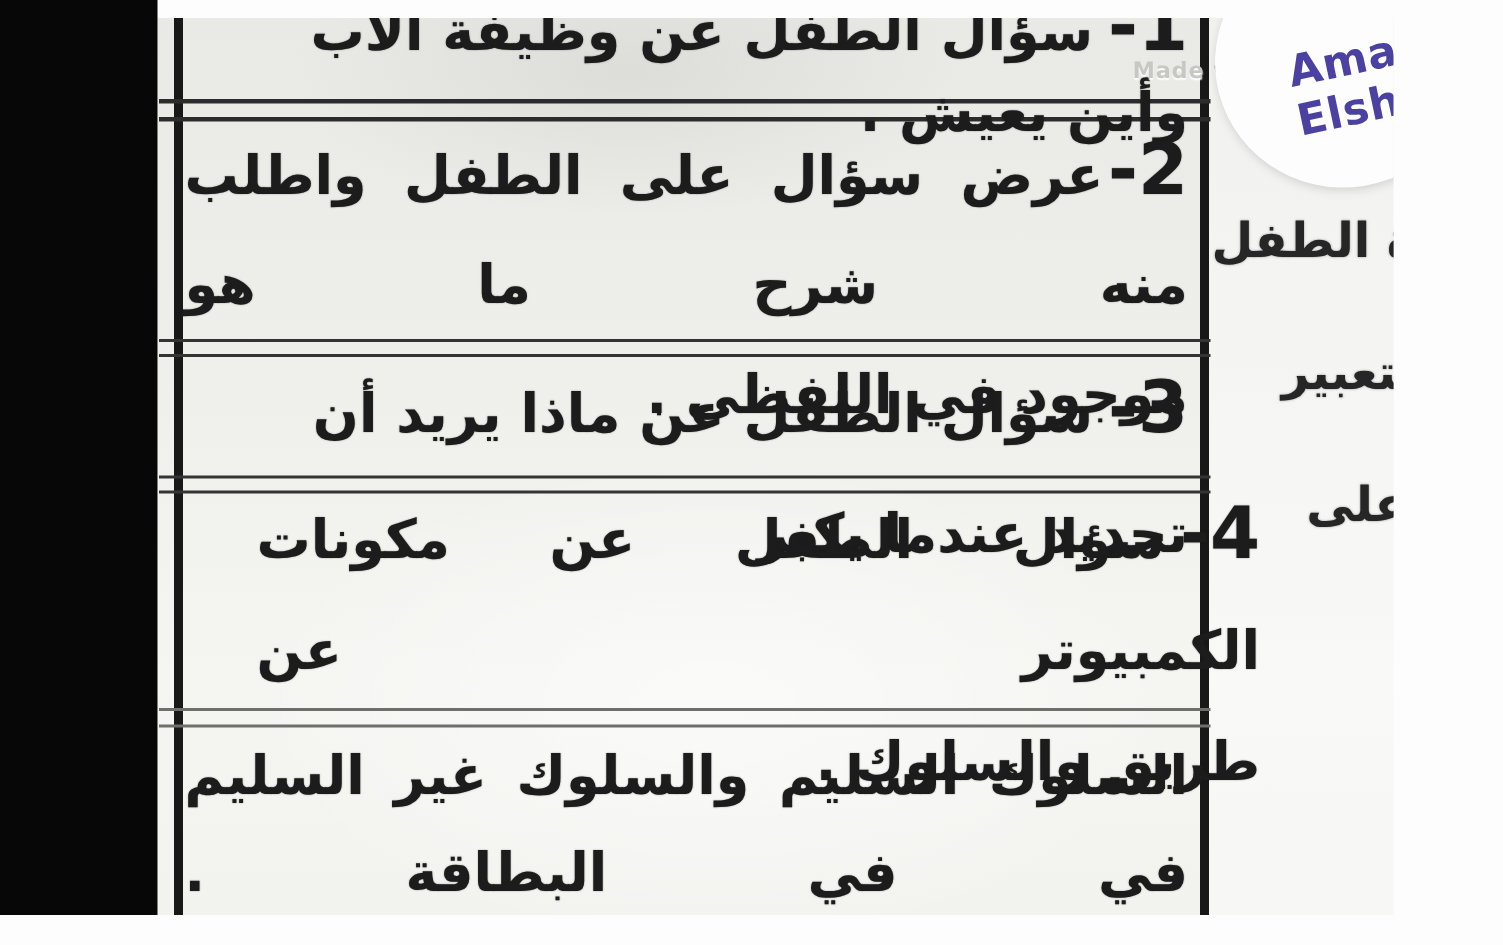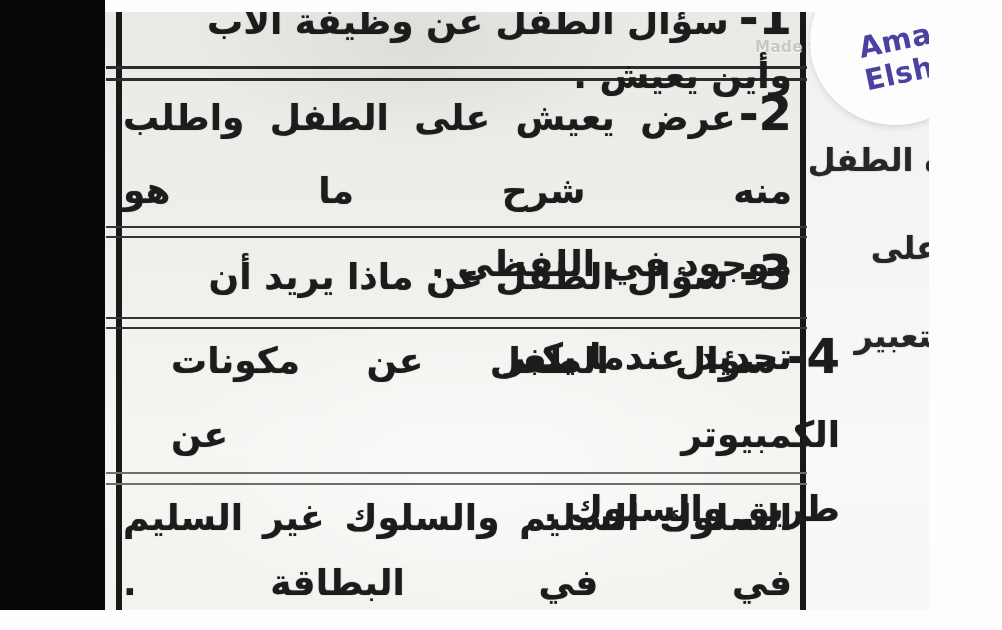--- a/index.html
+++ b/index.html
@@ -90,41 +90,41 @@
     <div class="divider d1"></div>
     <div class="divider d2"></div>
     <div class="divider d3"></div>
     <div class="divider d4"></div>
 
     <div class="row r1">
       <div class="line right"><span class="num">1-</span><span class="txt">سؤال الطفل عن وظيفة الاب وأين يعيش .</span></div>
     </div>
 
     <div class="row r2">
-      <div class="line just"><span class="num">2-</span><span class="txt">عرض يعيش على الطفل واطلب منه شرح ما هو</span></div>
+      <div class="line just"><span class="num">2-</span><span class="txt">عرض سؤال على الطفل واطلب منه شرح ما هو</span></div>
       <div class="line right">موجود في اللفظي .</div>
     </div>
 
     <div class="row r3">
       <div class="line right"><span class="num">3-</span><span class="txt">سؤال الطفل عن ماذا يريد أن تحديد عندما يكبر</span></div>
     </div>
 
     <div class="row r4">
       <div class="line just"><span class="num">4-</span><span class="txt">سؤال الطفل عن مكونات الكمبيوتر عن</span></div>
       <div class="line right">طريق والسلوك .</div>
     </div>
 
     <div class="row r5">
       <div class="line just">السلوك السليم والسلوك غير السليم في في البطاقة .</div>
     </div>
 
     <div class="side-label">
       <div>قدرة الطفل</div>
+      <div>التعبير</div>
       <div>على</div>
-      <div>التعبير</div>
     </div>
 
     <div class="made-with">Made w</div>
     <div class="edge-line"></div>
     <div class="gray-circle"></div>
     <div class="gray-tick"></div>
     <div class="blob"></div>
     <div class="watermark">
       <div class="wm1">Amany</div>
       <div class="wm2">Elshreef</div>

